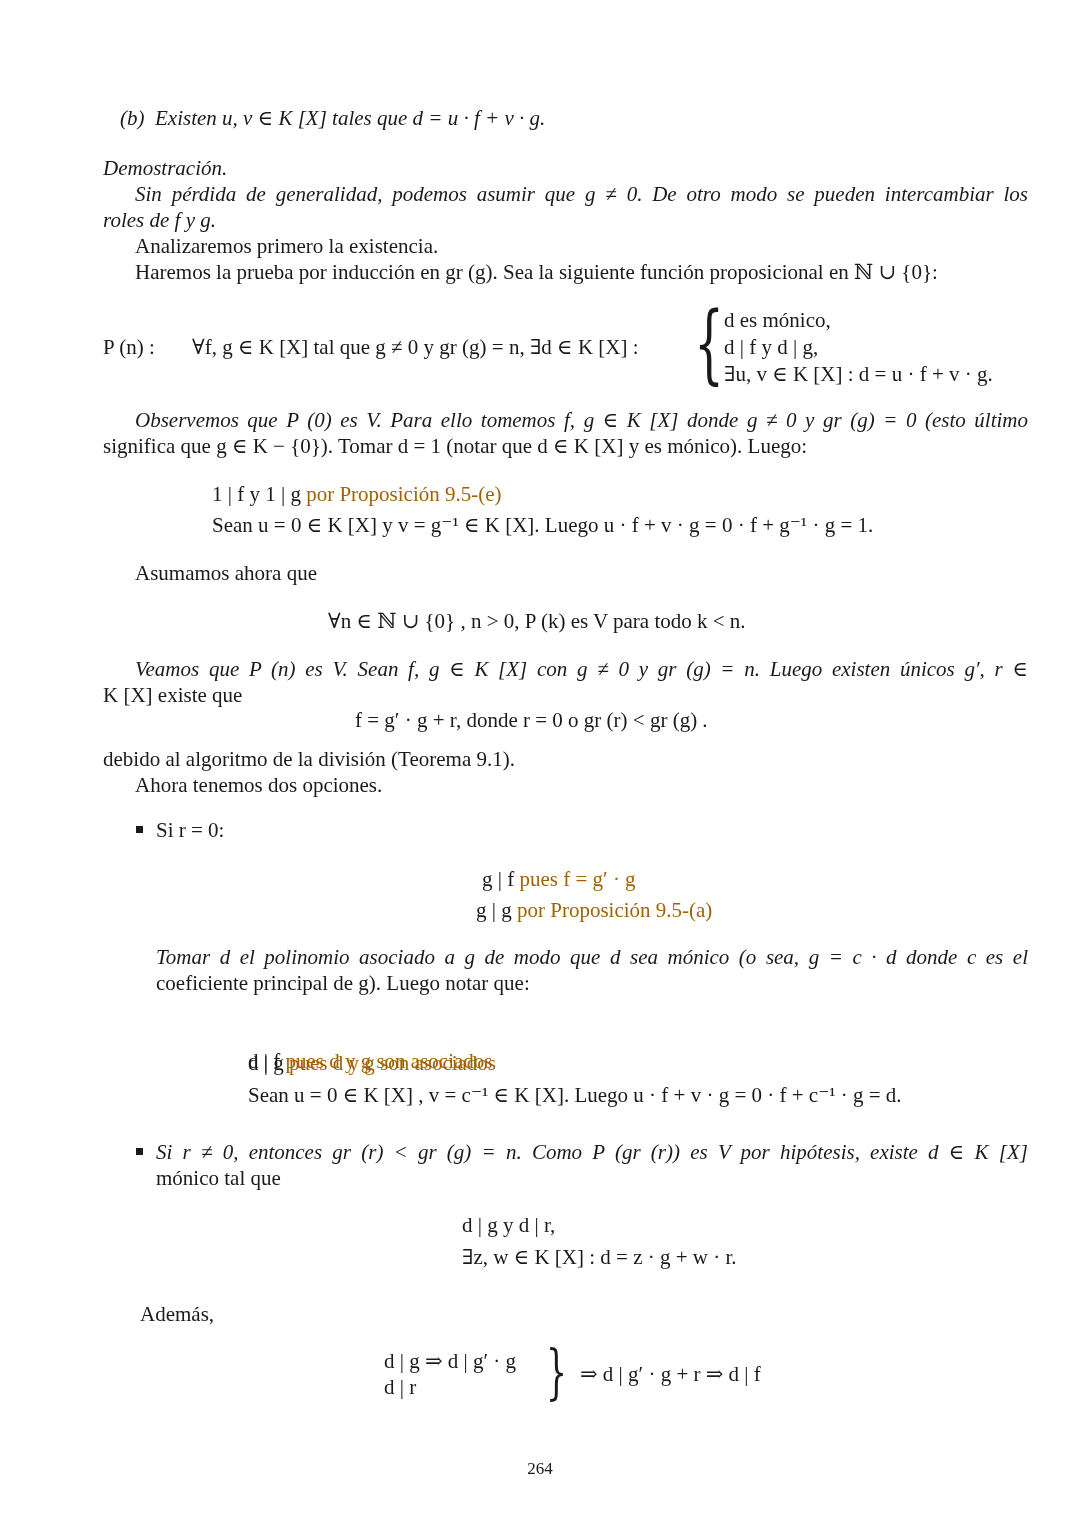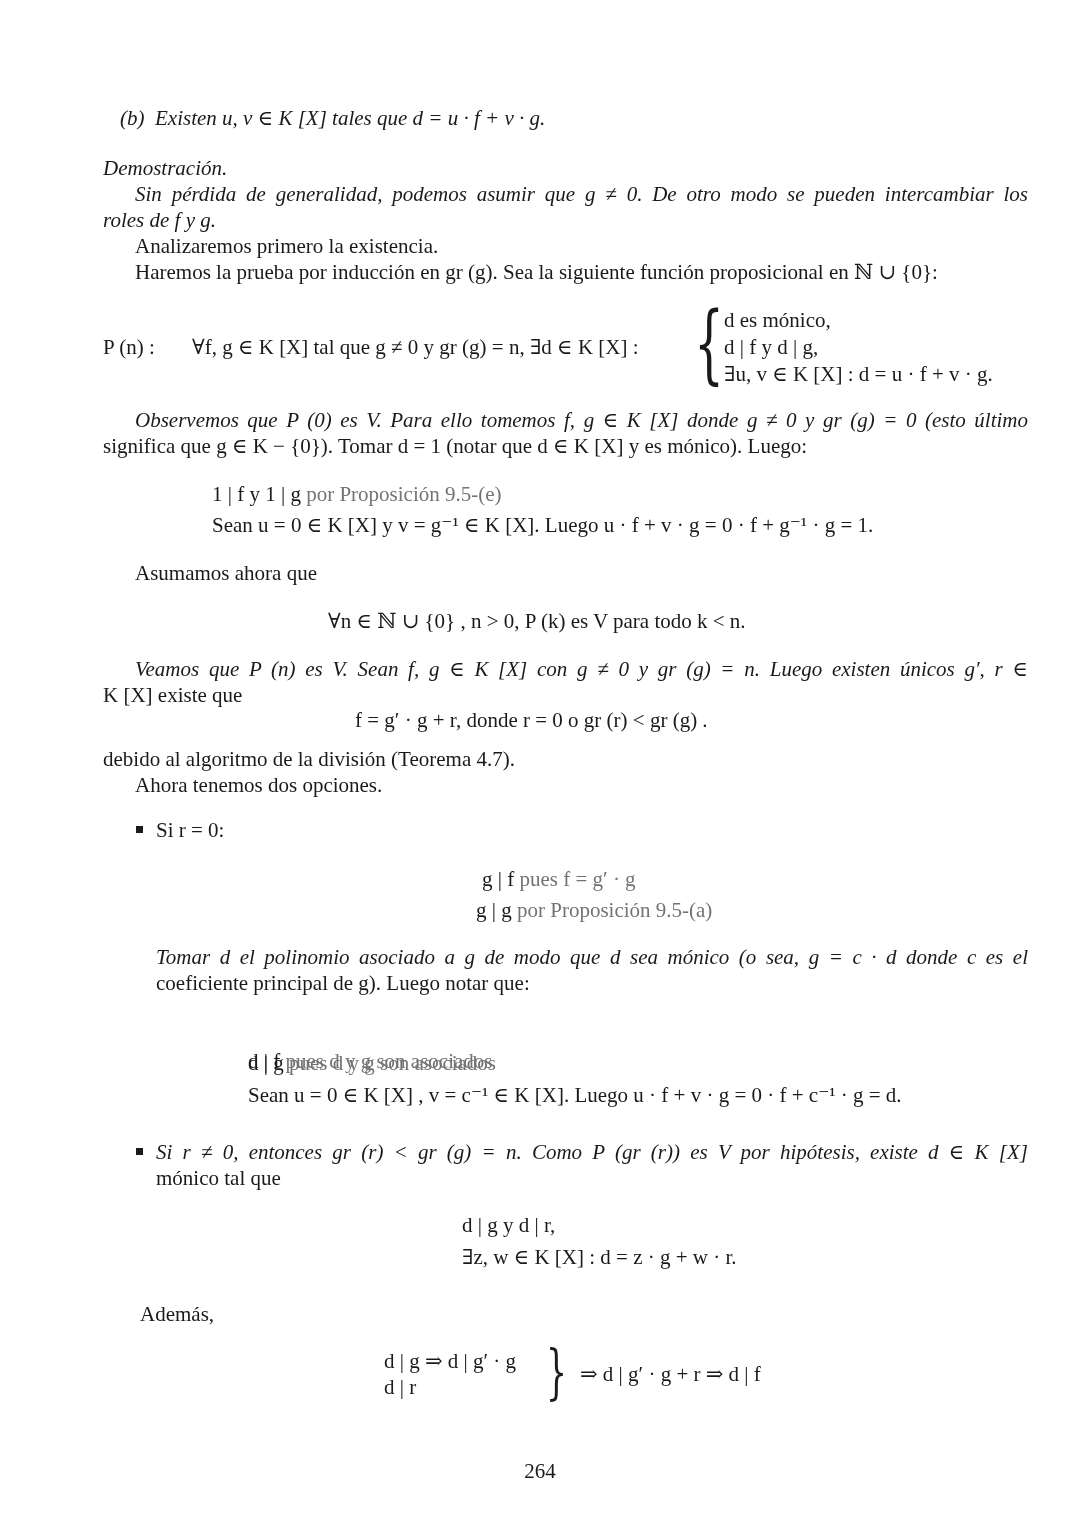--- a/index.html
+++ b/index.html
@@ -15,21 +15,21 @@
       font-family: "Liberation Serif", "DejaVu Serif", serif;
       font-size: 21px;
       color: #1a1a1a;
     }
     .line {
       position: absolute;
       white-space: nowrap;
       line-height: 26px;
     }
     .it { font-style: italic; }
-    .blue { color: #737373; }
+    .blue { color: #a16207; }
     .bullet {
       position: absolute;
       width: 7px;
       height: 7px;
       background: #1a1a1a;
     }
     .brace {
       position: absolute;
       font-family: "DejaVu Serif", serif;
       font-weight: 200;
@@ -43,21 +43,21 @@
       white-space: nowrap;
       line-height: 26px;
       font-style: italic;
     }
     .pagenum {
       position: absolute;
       left: 0;
       width: 1080px;
       text-align: center;
       top: 1459px;
-      font-size: 21px;
+      font-size: 17px;
     }
   </style>
 </head>
 <body>
 
 <div class="line it" style="left:120px; top:105px;">
   <span>(b)</span>&nbsp;
   <span>Existen u, v ∈ K [X] tales que d = u · f + v · g.</span>
 </div>
 
@@ -83,21 +83,21 @@
   <span class="blue">por Proposición 9.5-(e)</span>
 </div>
 <div class="line" style="left:212px; top:512px;">Sean u = 0 ∈ K [X]  y v = g⁻¹ ∈ K [X]. Luego u · f + v · g = 0 · f + g⁻¹ · g = 1.</div>
 
 <div class="line" style="left:135px; top:560px;">Asumamos ahora que</div>
 <div class="line" style="left:328px; top:608px;">∀n ∈ ℕ ∪ {0} , n &gt; 0,     P (k) es V  para todo k &lt; n.</div>
 
 <div class="justify" style="left:135px; top:656px; width:893px;">Veamos que P (n) es V. Sean f, g ∈ K [X] con g ≠ 0 y gr (g) = n. Luego existen únicos g′, r ∈</div>
 <div class="line" style="left:103px; top:682px;">K [X] existe que</div>
 <div class="line" style="left:355px; top:707px;">f = g′ · g + r,    donde r = 0 o gr (r) &lt; gr (g) .</div>
-<div class="line" style="left:103px; top:746px;">debido al algoritmo de la división (Teorema 4.7).</div>
+<div class="line" style="left:103px; top:746px;">debido al algoritmo de la división (Teorema 9.1).</div>
 <div class="line" style="left:135px; top:772px;">Ahora tenemos dos opciones.</div>
 
 <div class="bullet" style="left:136px; top:826px;"></div>
 <div class="line" style="left:156px; top:817px;">Si r = 0:</div>
 
 <div class="line" style="left:476px; top:866px;margin-left:6px;">
   <span>g | f</span>
   <span class="blue">pues f = g′ · g</span>
 </div>
 <div class="line" style="left:476px; top:897px;">

